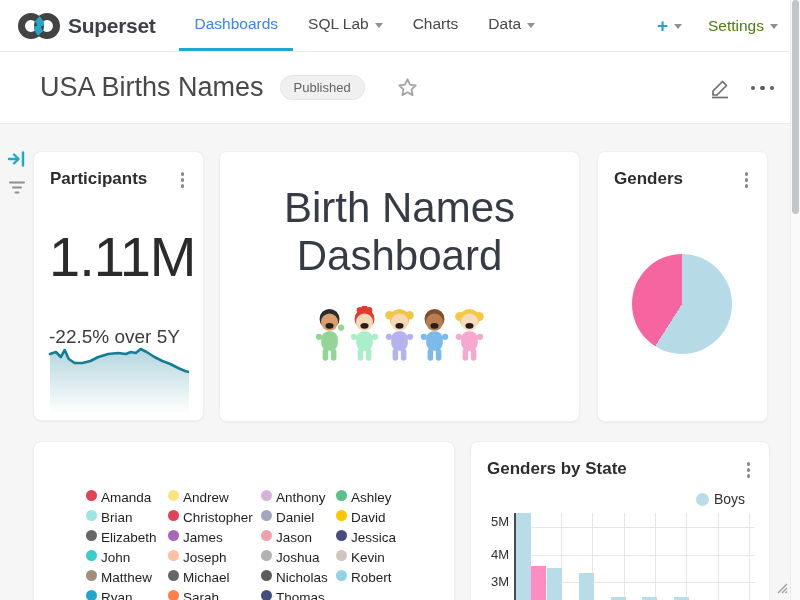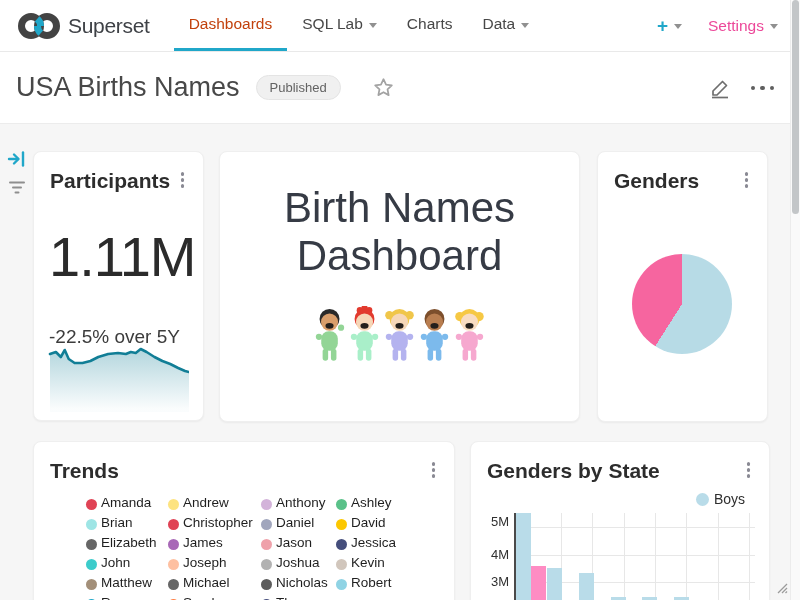--- a/index.html
+++ b/index.html
@@ -6,64 +6,64 @@
   html,body { width:800px; height:600px; }
   body {
     position: relative; overflow: hidden;
     font-family: "Liberation Sans", sans-serif;
     background: #f6f6f6; color:#333;
   }
   
   #navbar { position:absolute; left:0; top:0; width:800px; height:52px;
             background:#fff; border-bottom:1px solid #e9e9e9; display:flex; align-items:stretch; }
   .brand { display:flex; align-items:center; padding-left:16px; cursor:pointer; }
-  .brand-text { font-size:21px; font-weight:400; color:#3e4146; margin-left:6px; letter-spacing:-0.3px; }
+  .brand-text { font-size:21px; font-weight:700; color:#3e4146; margin-left:6px; letter-spacing:-0.3px; }
   nav { display:flex; margin-left:24px; }
   .nav-item { display:flex; align-items:center; padding:0 15px; font-size:15.5px; color:#474747;
               text-decoration:none; cursor:pointer; border-bottom:3px solid transparent; }
-  .nav-item.active { color:#c2410c; border-bottom-color:#20a7c9; }
+  .nav-item.active { color:#3b82f6; border-bottom-color:#20a7c9; }
   .nav-right { margin-left:auto; display:flex; align-items:center; padding-right:22px; gap:26px; }
   .plus { color:#20a7c9; font-weight:700; font-size:19px; display:flex; align-items:center; cursor:pointer; text-decoration:none;}
-  .settings { color:#ec4899; font-size:15.5px; display:flex; align-items:center; cursor:pointer; text-decoration:none;}
+  .settings { color:#4d7c0f; font-size:15.5px; display:flex; align-items:center; cursor:pointer; text-decoration:none;}
   .caret { display:inline-block; width:0; height:0; margin-left:6px; margin-top:2px;
            border-left:4px solid transparent; border-right:4px solid transparent; border-top:5px solid #909090; }
   
   #dash-header { position:absolute; left:0; top:52px; width:800px; height:72px; background:#fff;
-                 border-bottom:1px solid #ececec; display:flex; align-items:center; padding-left:16px; }
+                 border-bottom:1px solid #ececec; display:flex; align-items:center; padding-left:40px; }
   #dash-title { font-size:27px; font-weight:500; color:#484848; }
   #publish-badge { margin-left:16px; background:#f0f0f0; border:1px solid #e4e4e4; color:#636363;
                    font-size:13px; padding:4px 13px; border-radius:13px; cursor:pointer; }
   #fav-star { margin-left:32px; cursor:pointer; display:flex; }
   #header-right { position:absolute; right:26px; top:0; height:72px; display:flex; align-items:center; gap:20px; }
   .hicon { cursor:pointer; display:flex; align-items:center; }
   .ellipsis { display:flex; gap:5px; }
   .ellipsis i { width:4.5px; height:4.5px; border-radius:50%; background:#5f5f5f; }
   
   #main { position:absolute; left:0; top:124px; width:800px; height:476px; background:#f6f6f6; }
   .side-icon { position:absolute; cursor:pointer; }
   
   .card { position:absolute; background:#fff; border:1px solid #efefef; border-radius:8px;
           box-shadow:0 1px 2px rgba(0,0,0,.05); overflow:hidden; }
   .card-head { display:flex; justify-content:space-between; align-items:flex-start; padding:17px 15px 0 16px; }
-  .card-title { font-size:21px; font-weight:600; color:#2d2d2d; }
+  .card-title { font-size:17px; font-weight:600; color:#2d2d2d; }
   .kebab { display:flex; flex-direction:column; gap:2.5px; padding:3px 4px; cursor:pointer; }
   .kebab i { width:3.5px; height:3.5px; border-radius:50%; background:#8a8a94; }
   #card-participants { left:33px; top:151px; width:171px; height:270px; }
   .big-number { position:absolute; left:15px; top:72px; font-size:56px; font-weight:500; color:#2b2b2b; letter-spacing:-1px; }
   .big-delta  { position:absolute; left:15px; top:130px; font-size:19px; color:#3c3c3c;margin-top:44px; }
   #sparkline { position:absolute; left:14px; right:14px; bottom:8px; height:67px; }
   #card-markdown { left:219px; top:151px; width:361px; height:271px; }
   #markdown-heading { margin-top:32px; text-align:center; font-size:42px; font-weight:500; color:#363b45; }
   #kids-wrap { display:flex; justify-content:center; margin-top:26px; }
   #card-genders { left:597px; top:151px; width:171px; height:271px; }
   #genders-pie { position:absolute; left:34px; top:102px; width:100px; height:100px; border-radius:50%; }
   #card-trends { left:33px; top:441px; width:422px; height:230px; }
   #trends-legend { position:absolute; left:52px; top:48px; display:grid;
                    grid-template-columns:82px 93px 75px 110px; grid-auto-rows:20px; }
-  .legend-item { display:flex; align-items:flex-end; gap:4px; cursor:pointer; }
+  .legend-item { display:flex; align-items:flex-start; gap:4px; cursor:pointer; }
   .legend-swatch { width:11px; height:11px; border-radius:50%; flex:0 0 auto; }
   .legend-label { font-size:13.5px; color:#1f1f1f; white-space:nowrap; }
   #card-gbs { left:470px; top:441px; width:300px; height:230px; }
   #gbs-legend { position:absolute; top:49px; right:24px; display:flex; align-items:center; gap:5px; cursor:pointer; }
   #gbs-legend .dot { width:13px; height:13px; border-radius:50%; }
   #gbs-legend .lbl { font-size:14px; color:#2e2e2e; }
   .ytick { position:absolute; left:10px; width:28px; text-align:right; font-size:13px; color:#303030; }
   #gbs-plot { position:absolute; left:0; top:0; right:0; bottom:0; }
   .vgrid { position:absolute; width:1px; top:71px; height:159px; background:#e7e7e7; }
   .hgrid { position:absolute; left:44px; width:240px; height:1px; background:#e7e7e7; }
@@ -239,28 +239,20 @@
     <span class="kebab">
         <i></i>
         <i></i>
         <i></i>
       </span>
   </div>
   <div id="genders-pie" style="background: conic-gradient(rgb(183, 219, 230) 0deg, rgb(183, 219, 230) 212.4deg, rgb(246, 101, 159) 212.4deg, rgb(246, 101, 159) 360deg);"></div>
 </div>
 
 <div class="card" id="card-trends">
-  <div class="card-head">
-    <span class="card-title">Trends</span>
-    <span class="kebab">
-        <i></i>
-        <i></i>
-        <i></i>
-      </span>
-  </div>
   <div id="trends-legend">
       <div class="legend-item">
         <div class="legend-swatch" style="background: rgb(224, 67, 85);"></div>
         <div class="legend-label">Amanda</div>
       </div>
       <div class="legend-item">
         <div class="legend-swatch" style="background: rgb(253, 227, 128);"></div>
         <div class="legend-label">Andrew</div>
       </div>
       <div class="legend-item">

